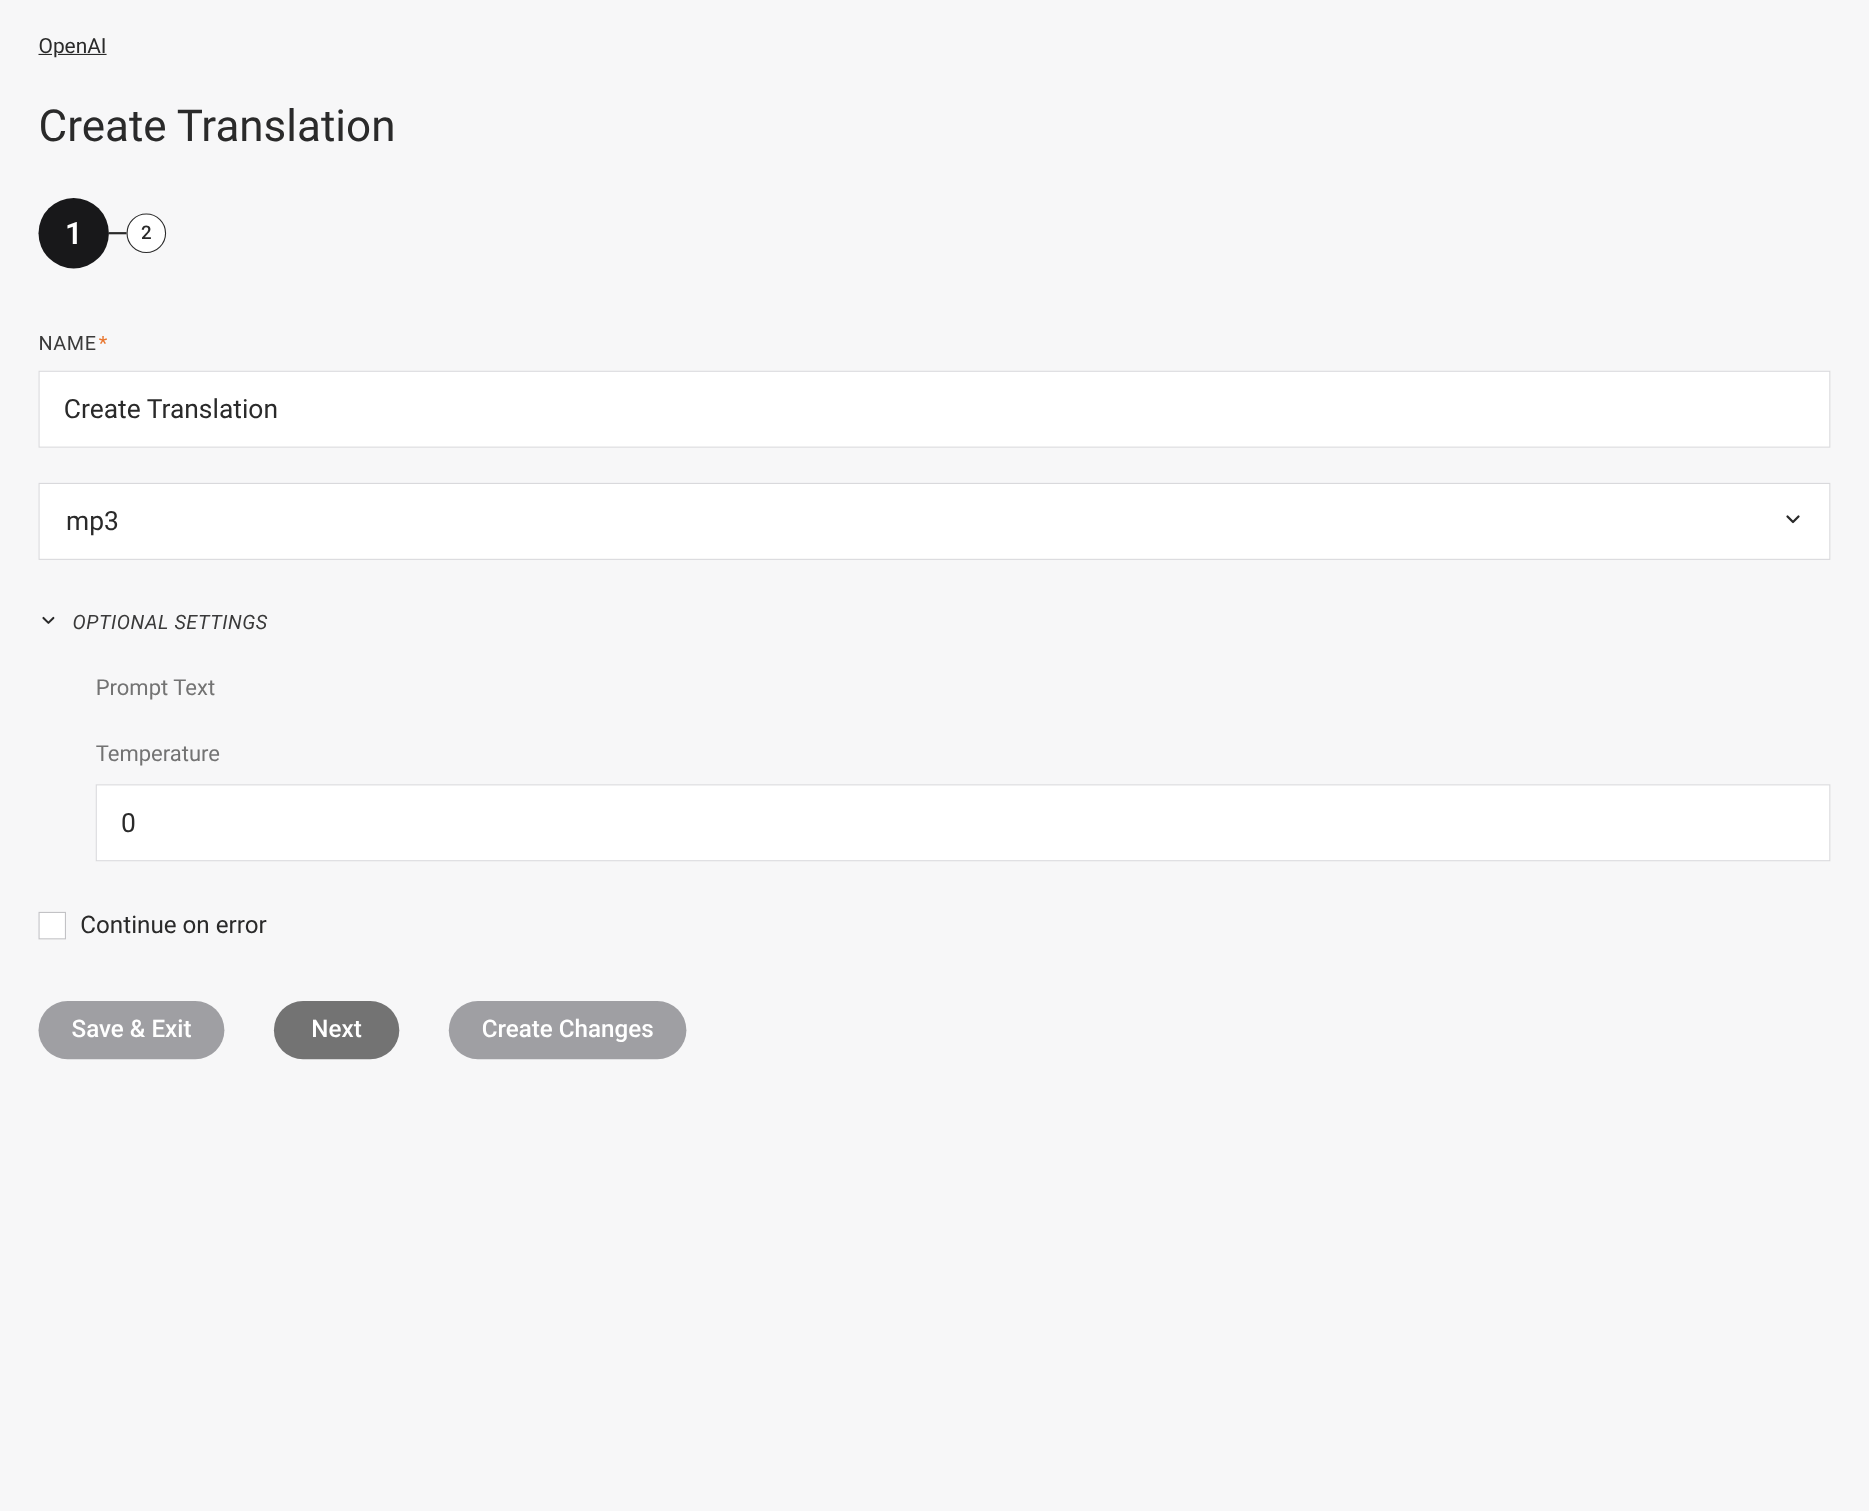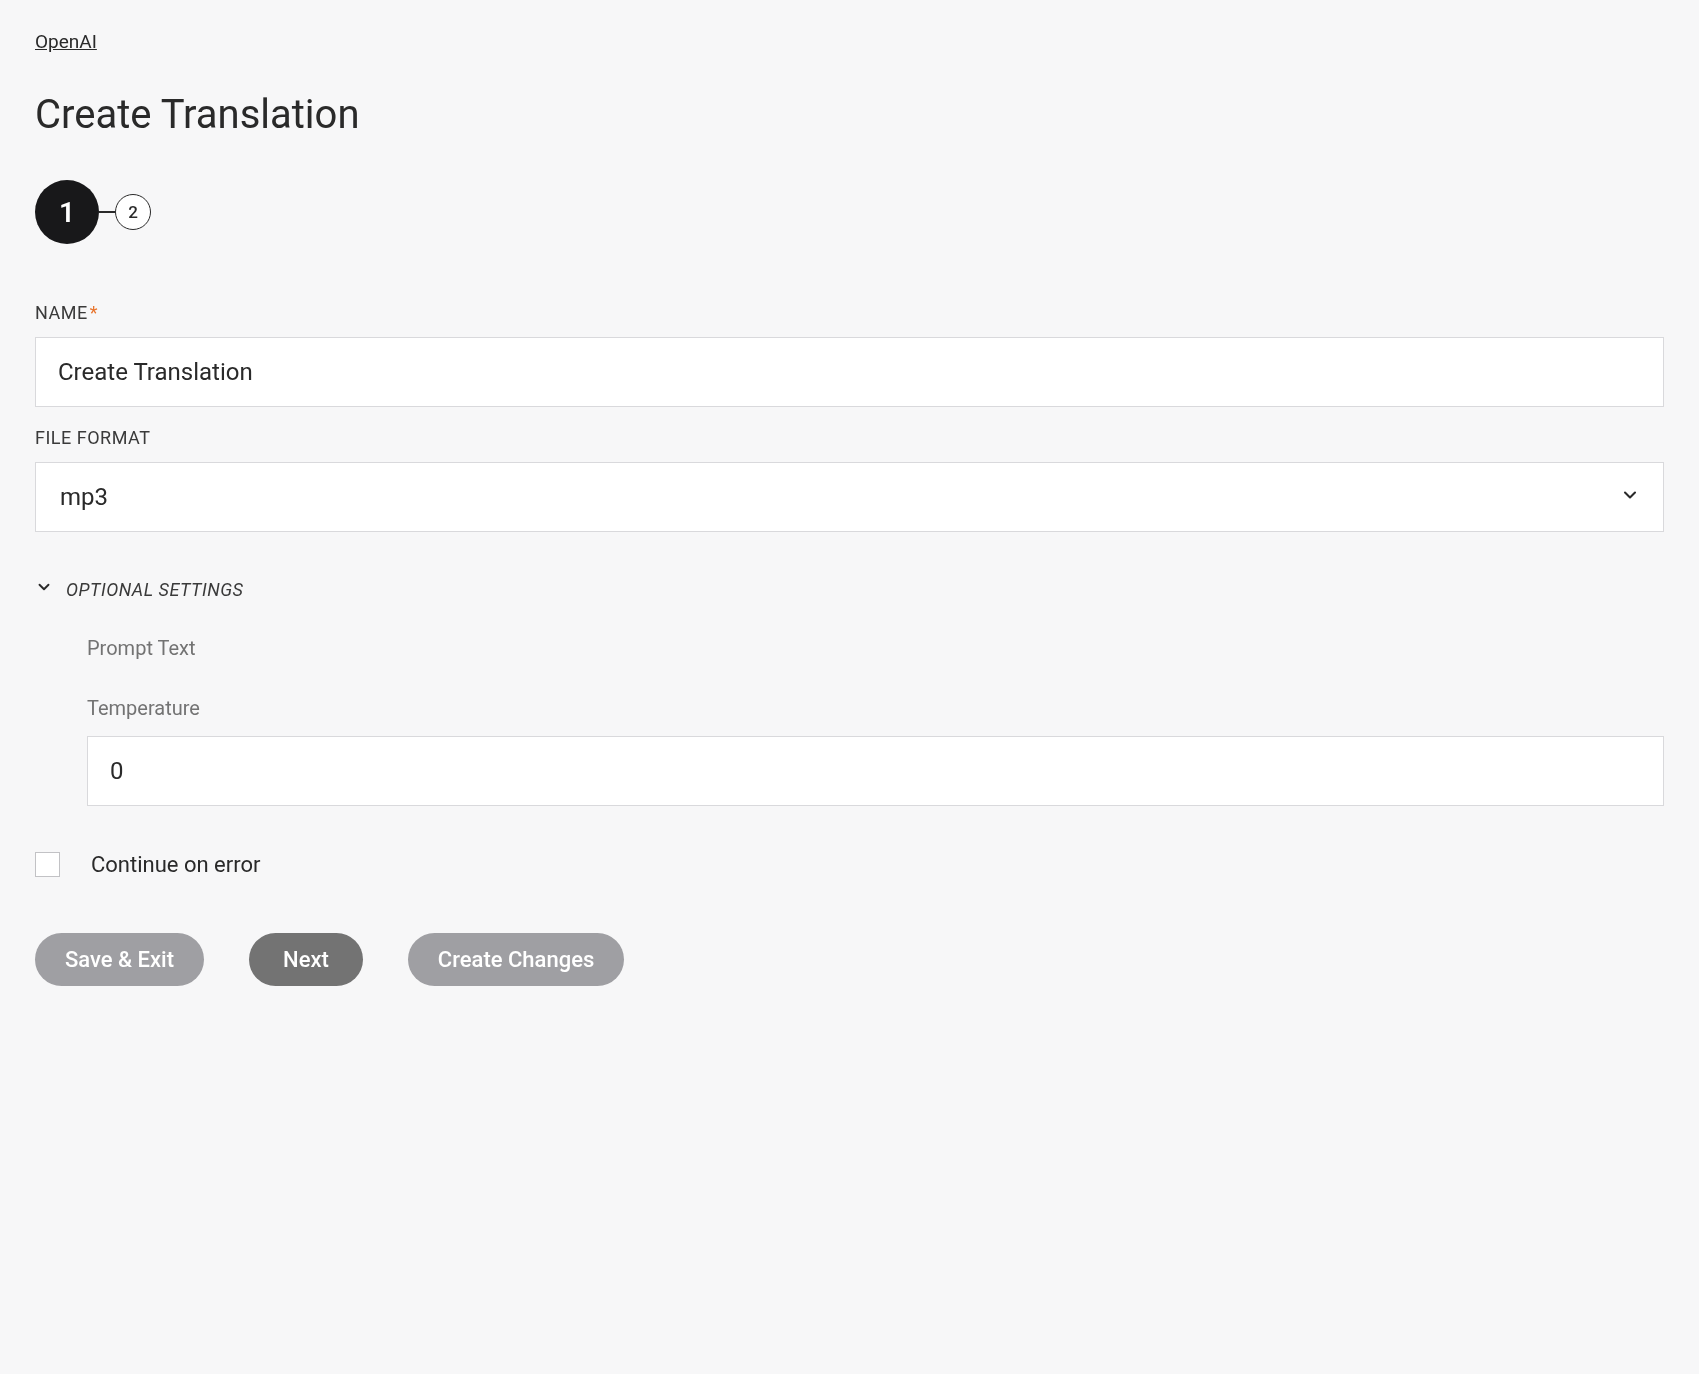--- a/index.html
+++ b/index.html
@@ -55,21 +55,21 @@
       color: #2a2a2a;
       border: 1.5px solid #2a2a2a;
       font-weight: 500;
     }
     .step-connector {
       width: 16px;
       height: 1.5px;
       background: #2a2a2a;
     }
     .form-group {
-      margin-bottom: 20px;
+      margin-bottom: 32px;
     }
     .form-label {
       font-size: 18px;
       letter-spacing: 0.5px;
       color: #3a3a3a;
       margin-bottom: 14px;
       display: block;
     }
     .required-star {
       color: #e8742c;
@@ -145,21 +145,21 @@
       resize: vertical;
       min-height: 160px;
       line-height: 1.5;
     }
     .sub-group {
       margin-bottom: 36px;
     }
     .checkbox-row {
       display: flex;
       align-items: center;
-      gap: 31px;
+      gap: 13px;
       margin-top: 46px;
       margin-bottom: 56px;
     }
     .checkbox {
       width: 25px;
       height: 25px;
       border: 1.5px solid #c2c2c5;
       background: #fff;
       cursor: pointer;
     }
@@ -212,21 +212,20 @@
 </div>
 
 <div class="form-group">
   <label class="form-label">
     <span>NAME</span><span class="required-star">*</span>
   </label>
   <input type="text" class="text-input" value="Create Translation" style="">
 </div>
 
 <div class="form-group">
-  <label class="form-label">FILE FORMAT</label>
   <div class="select-wrapper">
     <div class="select-input">mp3</div>
     <span class="select-chevron">
       <svg width="20" height="20" viewBox="0 0 24 24" fill="none" stroke="#2a2a2a" stroke-width="2.5" stroke-linecap="round" stroke-linejoin="round">
           <polyline points="6 9 12 15 18 9"></polyline>
         </svg>
     </span>
   </div>
 </div>
 

